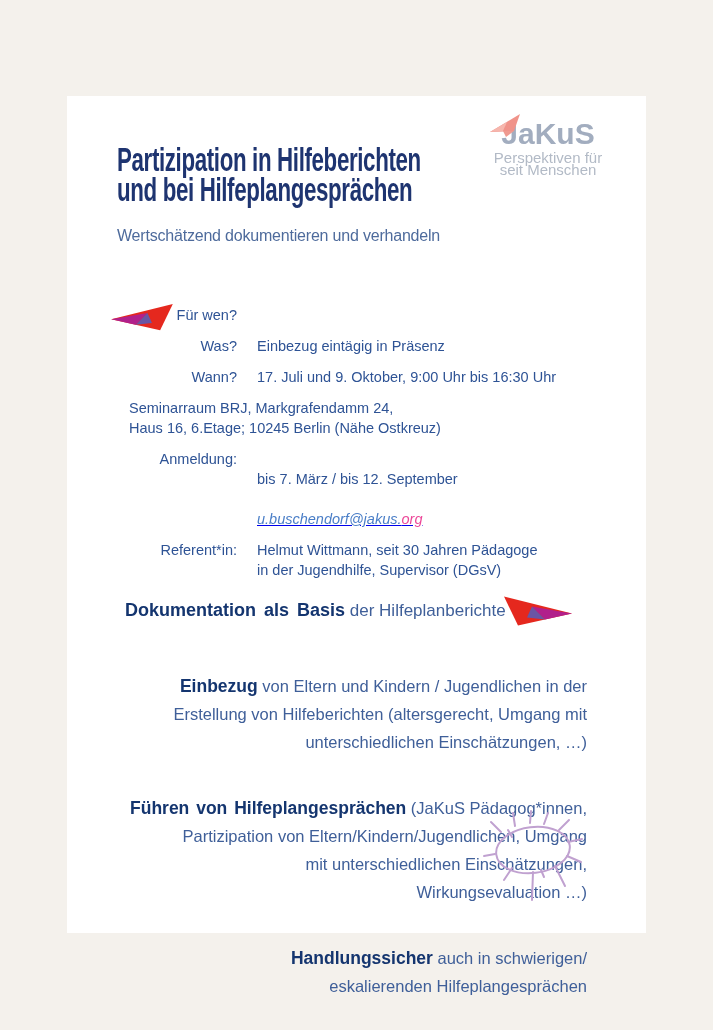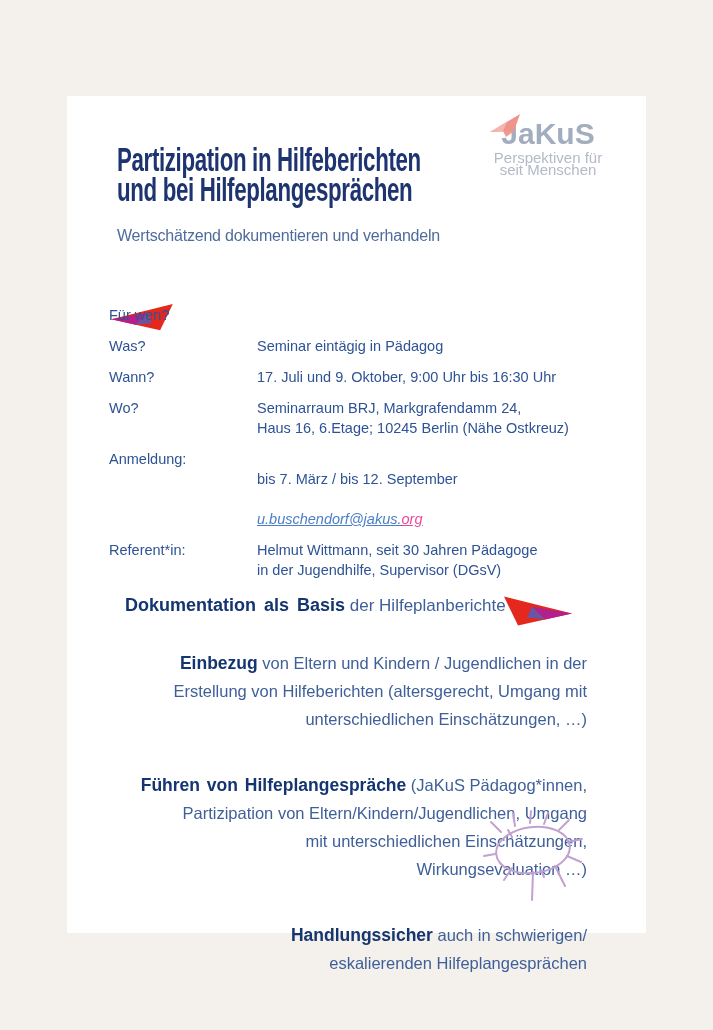--- a/index.html
+++ b/index.html
@@ -31,28 +31,28 @@
   }
   .title span { display:block; }
   .subtitle {
     position:absolute; left:50px; top:131px;
     font-size:16px; color:#4e6b9c; letter-spacing:-0.2px;
   }
   
   .info { position:absolute; left:42px; top:209px; width:480px;
           font-size:14.5px; color:#2e5395; }
   .info-row { display:flex; margin-bottom:11px; line-height:20px; }
-  .info-label { flex:none; width:128px; }
+  .info-label { flex:none; width:128px; text-align:right; }
   .info-value { margin-left:20px; white-space:pre-line; }
-  .email-link { font-style:italic; text-decoration:underline; color:#4a7ec7; }
+  .email-link { font-style:italic; color:#4a7ec7; }
   .email-tld  { font-style:italic; color:#ec4899; }
   .plane-1 { position:absolute; left:44px; top:207px; width:62px; height:29px; }
   
   .content { position:absolute; left:58px; top:500px; width:462px; }
-  .section-heading { font-size:18px; line-height:19px; margin-bottom:6px; }
+  .section-heading { font-size:18px; line-height:28px; margin-bottom:19px; }
   .section-heading .lead { font-weight:bold; color:#14356f; word-spacing:3px; }
   .section-heading .rest { font-size:17px; color:#3f5f99; }
   .para { font-size:16.5px; line-height:28px; color:#3f5f99;
           white-space:pre-line; margin-bottom:10px;text-align:right; }
   .para .lead { font-weight:bold; font-size:17.5px; color:#14356f; word-spacing:2px; }
   .plane-2 { position:absolute; left:437px; top:499px; width:68px; height:33px; }
   .doodle  { position:absolute; left:414px; top:714px; width:108px; height:92px; }
 </style>
 </head>
 <body>
@@ -83,28 +83,27 @@
     <polygon points="0,18 40,11 27,24" fill="#b1208b"></polygon>
     <polygon points="27,24 40,11 45,22" fill="#6a55a4"></polygon>
   </svg>
 
   <div class="info">
     <div class="info-row">
       <div class="info-label">Für wen?</div>
     </div>
     <div class="info-row">
       <div class="info-label">Was?</div>
-      <div class="info-value">Seminar eintägig in Pädagog</div>
+      <div class="info-value">Einbezug eintägig in Präsenz</div>
     </div>
     <div class="info-row">
       <div class="info-label">Wann?</div>
       <div class="info-value">17. Juli und 9. Oktober, 9:00 Uhr bis 16:30 Uhr</div>
     </div>
     <div class="info-row">
-      <div class="info-label">Wo?</div>
       <div class="info-value">Seminarraum BRJ, Markgrafendamm 24,
 Haus 16, 6.Etage; 10245 Berlin (Nähe Ostkreuz)</div>
     </div>
     <div class="info-row">
       <div class="info-label">Anmeldung:</div>
       <div class="info-value">
         <span>bis 7. März / bis 12. September</span><br>
         <a href="#"><span class="email-link">u.buschendorf@jakus.</span><span class="email-link email-tld">org</span></a>
       </div>
     </div>
@@ -126,21 +125,21 @@
       <span class="lead">Dokumentation als Basis</span><span class="rest"> der Hilfeplanberichte</span>
     </div>
 
     <div class="para">
       <span class="lead">Einbezug</span><span> von Eltern und Kindern / Jugendlichen in der
 Erstellung von Hilfeberichten (altersgerecht, Umgang mit
 unterschiedlichen Einschätzungen, …)</span>
     </div>
 
     <div class="para">
-      <span class="lead">Führen von Hilfeplangespräche</span><span> (JaKuS Pädagog*innen,
+      <span class="lead">Führen von Hilfeplangesprächen</span><span> (JaKuS Pädagog*innen,
 Partizipation von Eltern/Kindern/Jugendlichen, Umgang
 mit unterschiedlichen Einschätzungen,
 Wirkungsevaluation …)</span>
     </div>
 
     <div class="para">
       <span class="lead">Handlungssicher</span><span> auch in schwierigen/
 eskalierenden Hilfeplangesprächen</span>
     </div>
   </div>

